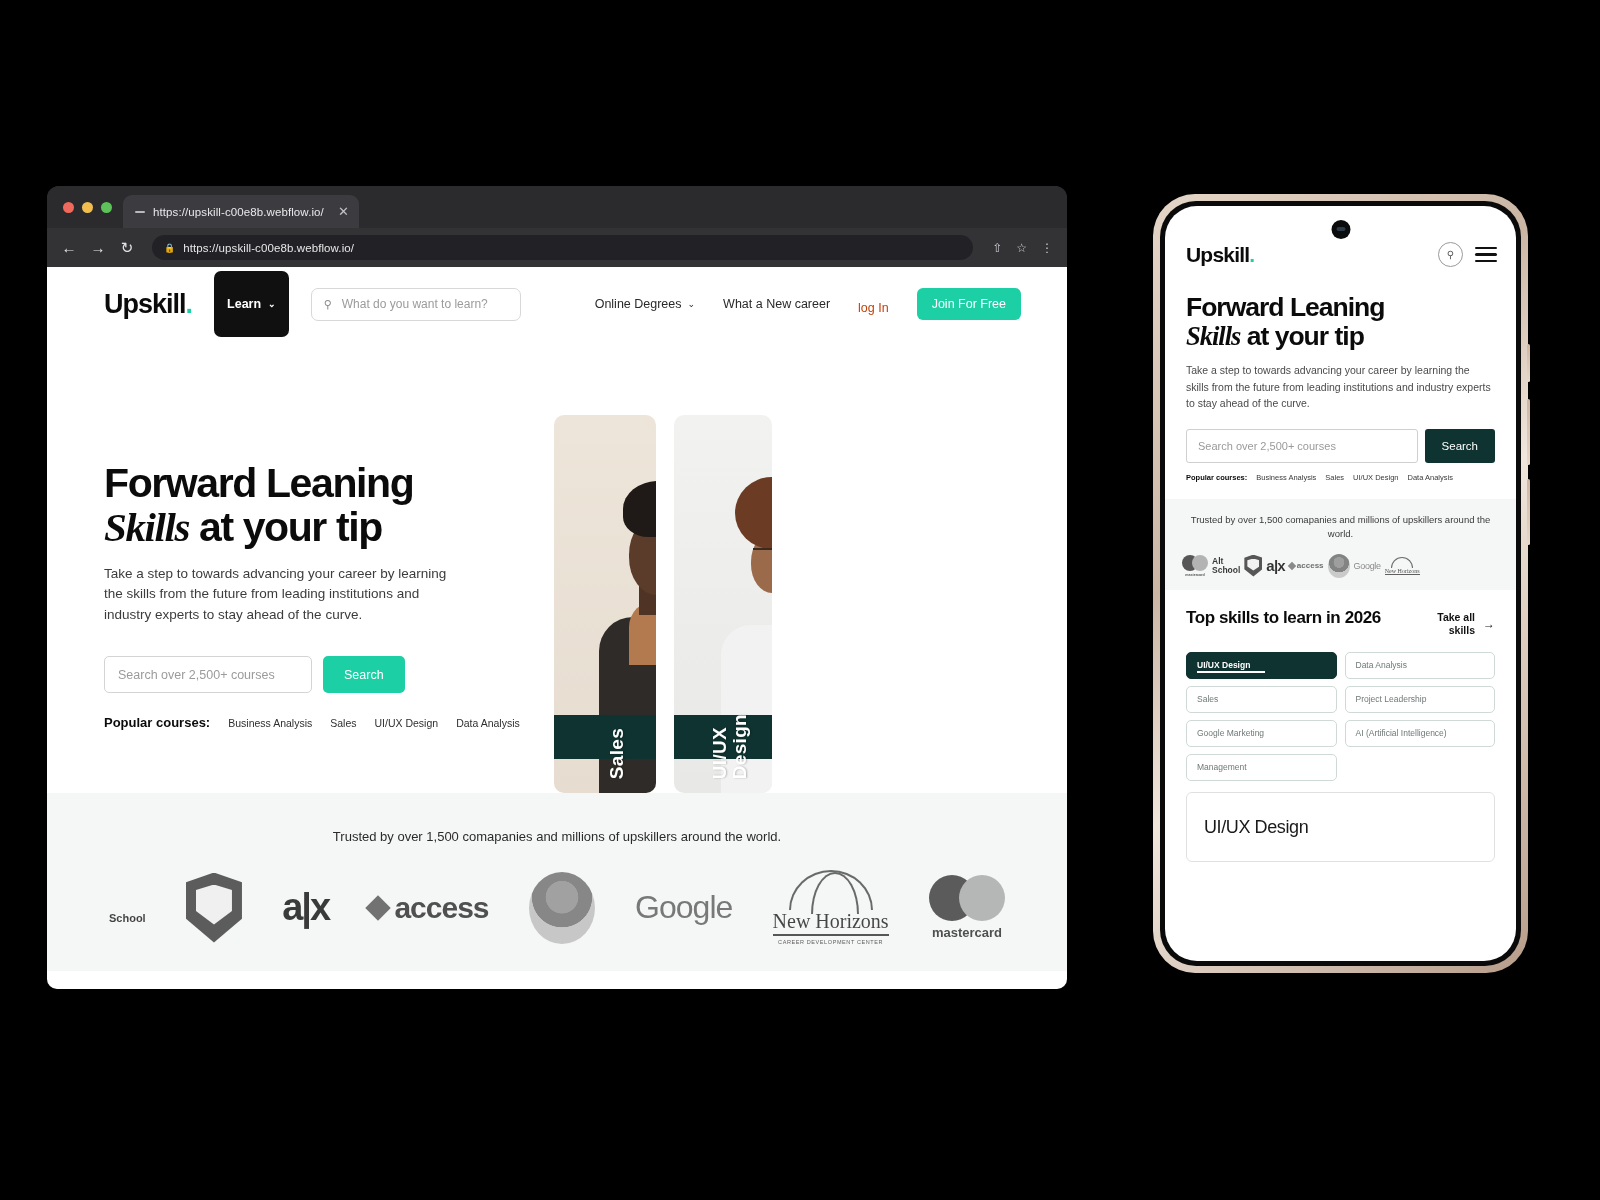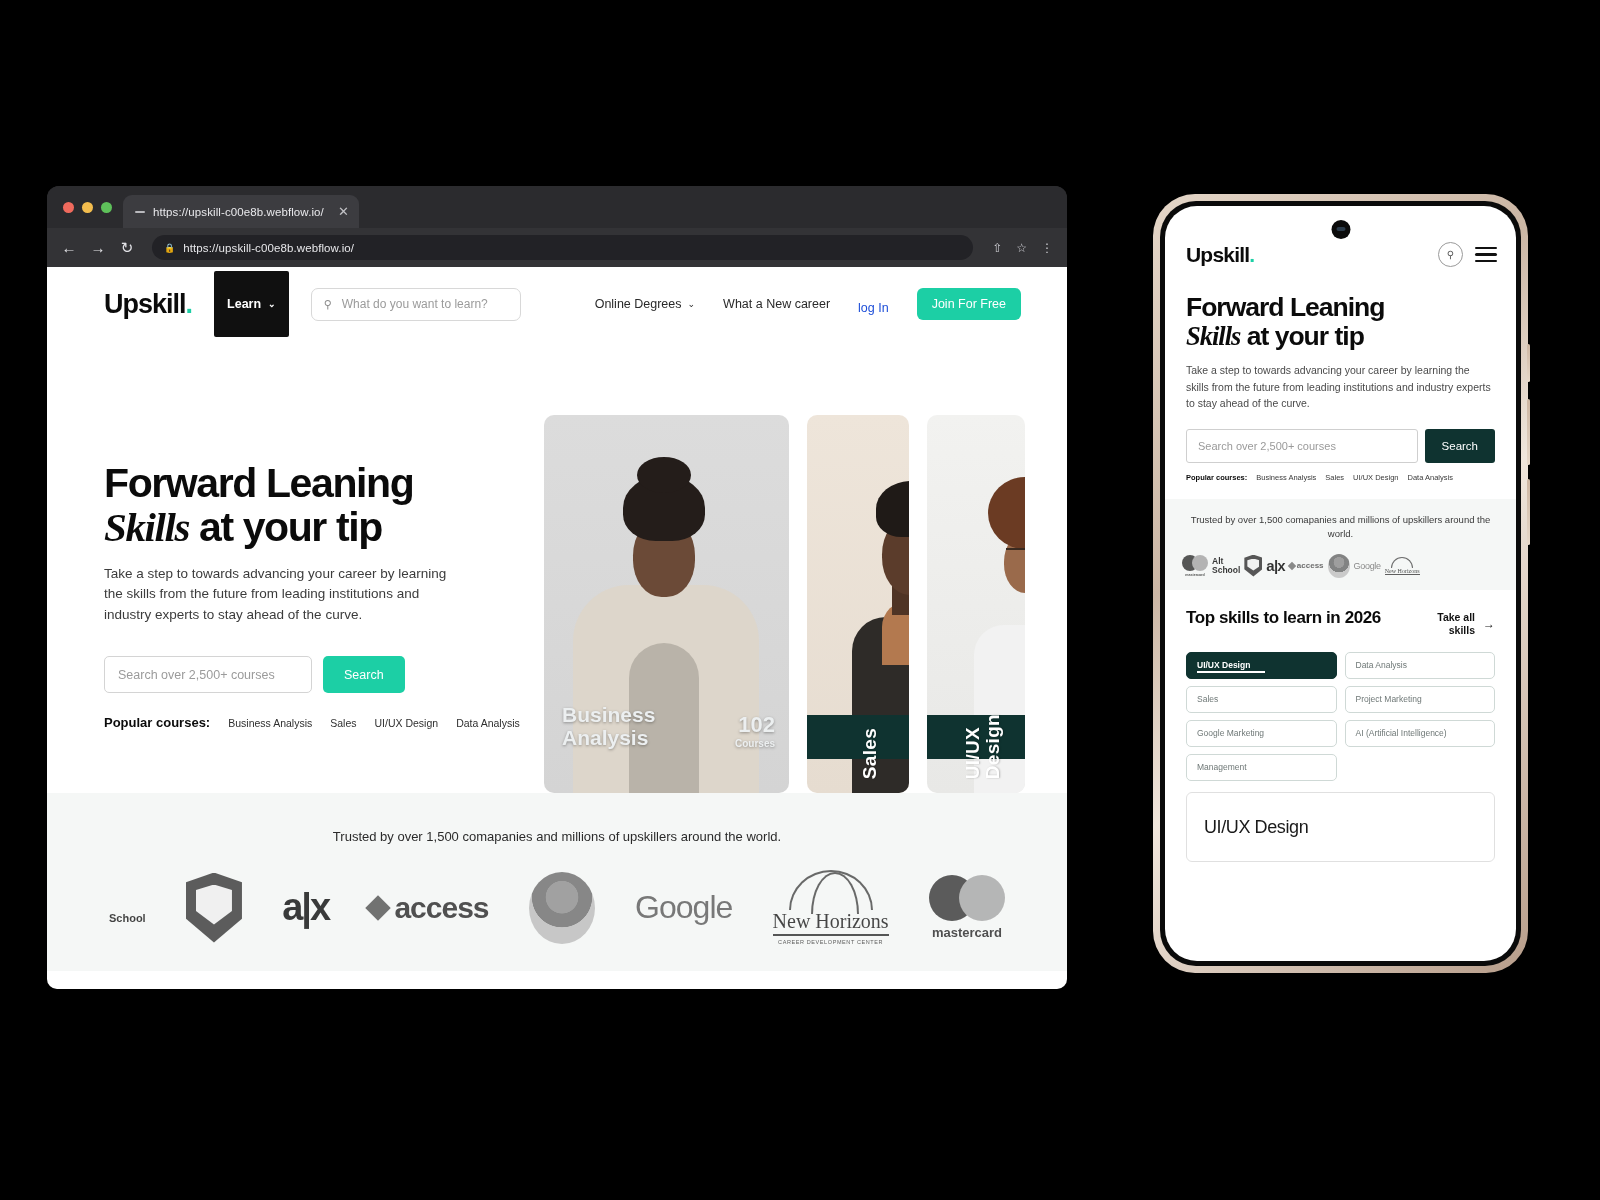--- a/index.html
+++ b/index.html
@@ -56,33 +56,33 @@
   }
 
   
   .site-header {
     height: 74px; display:flex; align-items:center; padding: 0 46px 0 57px; gap: 22px;
   }
   .logo { font-size: 27px; font-weight:700; letter-spacing:-1px; color:#0b0b0b; }
   .logo .dotg { color:#1ccfa5; }
   .learn-btn {
     background:#101010; color:#fff; font-size:12.5px; font-weight:600;
-    border-radius:2px; padding: 26px 13px; display:flex; align-items:center; gap:7px;
+    border-radius:7px; padding: 26px 13px; display:flex; align-items:center; gap:7px;
     white-space:nowrap;
   }
   .chev { font-size:9px; }
   .hsearch {
     width: 210px; height: 33px; border:1px solid #d8d8d8; border-radius:7px;
     display:flex; align-items:center; gap:10px; padding: 0 12px; background:#fff;
   }
   .hsearch .mag { color:#8c8c8c; font-size:11px; }
   .hsearch .ph { color:#9b9b9b; font-size:12px; }
   .hnav { margin-left:auto; display:flex; align-items:center; gap:28px; }
   .hnav a { color:#2a2a2a; font-size:12.5px; text-decoration:none; white-space:nowrap; display:flex; align-items:center; gap:6px;}
-  .hnav a.login { color:#1d4ed8;margin-top:8px; }
+  .hnav a.login { color:#c2410c;margin-top:8px; }
   .join {
     background:#1ccfa5; color:#fff; font-size:12.5px; font-weight:500;
     padding: 9px 15px; border-radius:6px; white-space:nowrap;
   }
 
   
   .hero { display:flex; padding: 58px 42px 0 57px; gap: 20px; }
   .hero-left { width: 430px; padding-top: 62px; }
   .h1 { font-size: 41px; line-height: 1.08; font-weight:700; color:#0b0b0b; letter-spacing:-1.4px; }
   .h1 .it { font-family:"Liberation Serif", serif; font-style:italic; font-weight:700; }
@@ -345,37 +345,20 @@
           <div class="popular">
             <span class="lbl">Popular courses:</span>
             <span class="pc">Business Analysis</span>
             <span class="pc">Sales</span>
             <span class="pc">UI/UX Design</span>
             <span class="pc">Data Analysis</span>
           </div>
         </div>
 
         <div class="hero-cards">
-          <div class="hcard c1">
-            <div class="person">
-              <span class="p-torso"></span>
-              <span class="p-inner"></span>
-              <span class="p-head2"></span>
-              <span class="p-hair"></span>
-              <span class="p-bun"></span>
-            </div>
-            <div class="c1-label">
-              <span>Business</span><br>
-              <span>Analysis</span>
-            </div>
-            <div class="c1-count">
-              <span class="n">102</span>
-              <span class="c">Courses</span>
-            </div>
-          </div>
 
           <div class="hcard c2">
             <div class="person">
               <span class="p-torso"></span>
               <span class="p-turtl"></span>
               <span class="p-neck"></span>
               <span class="p-head2"></span>
               <span class="p-hair"></span>
             </div>
             <div class="band"></div>
@@ -519,21 +502,21 @@
             <div class="m-skills-title">Top skills to learn in 2026</div>
             <div class="m-viewall">
               <span class="t">Take all skills</span>
               <span class="ar">→</span>
             </div>
           </div>
           <div class="m-chipgrid">
             <div class="m-chip active">UI/UX Design</div>
             <div class="m-chip">Data Analysis</div>
             <div class="m-chip">Sales</div>
-            <div class="m-chip">Project Marketing</div>
+            <div class="m-chip">Project Leadership</div>
             <div class="m-chip">Google Marketing</div>
             <div class="m-chip">AI (Artificial Intelligence)</div>
             <div class="m-chip">Management</div>
           </div>
           <div class="m-detail">
             <div class="m-detail-title">UI/UX Design</div>
           </div>
         </div>
 
       </div>

